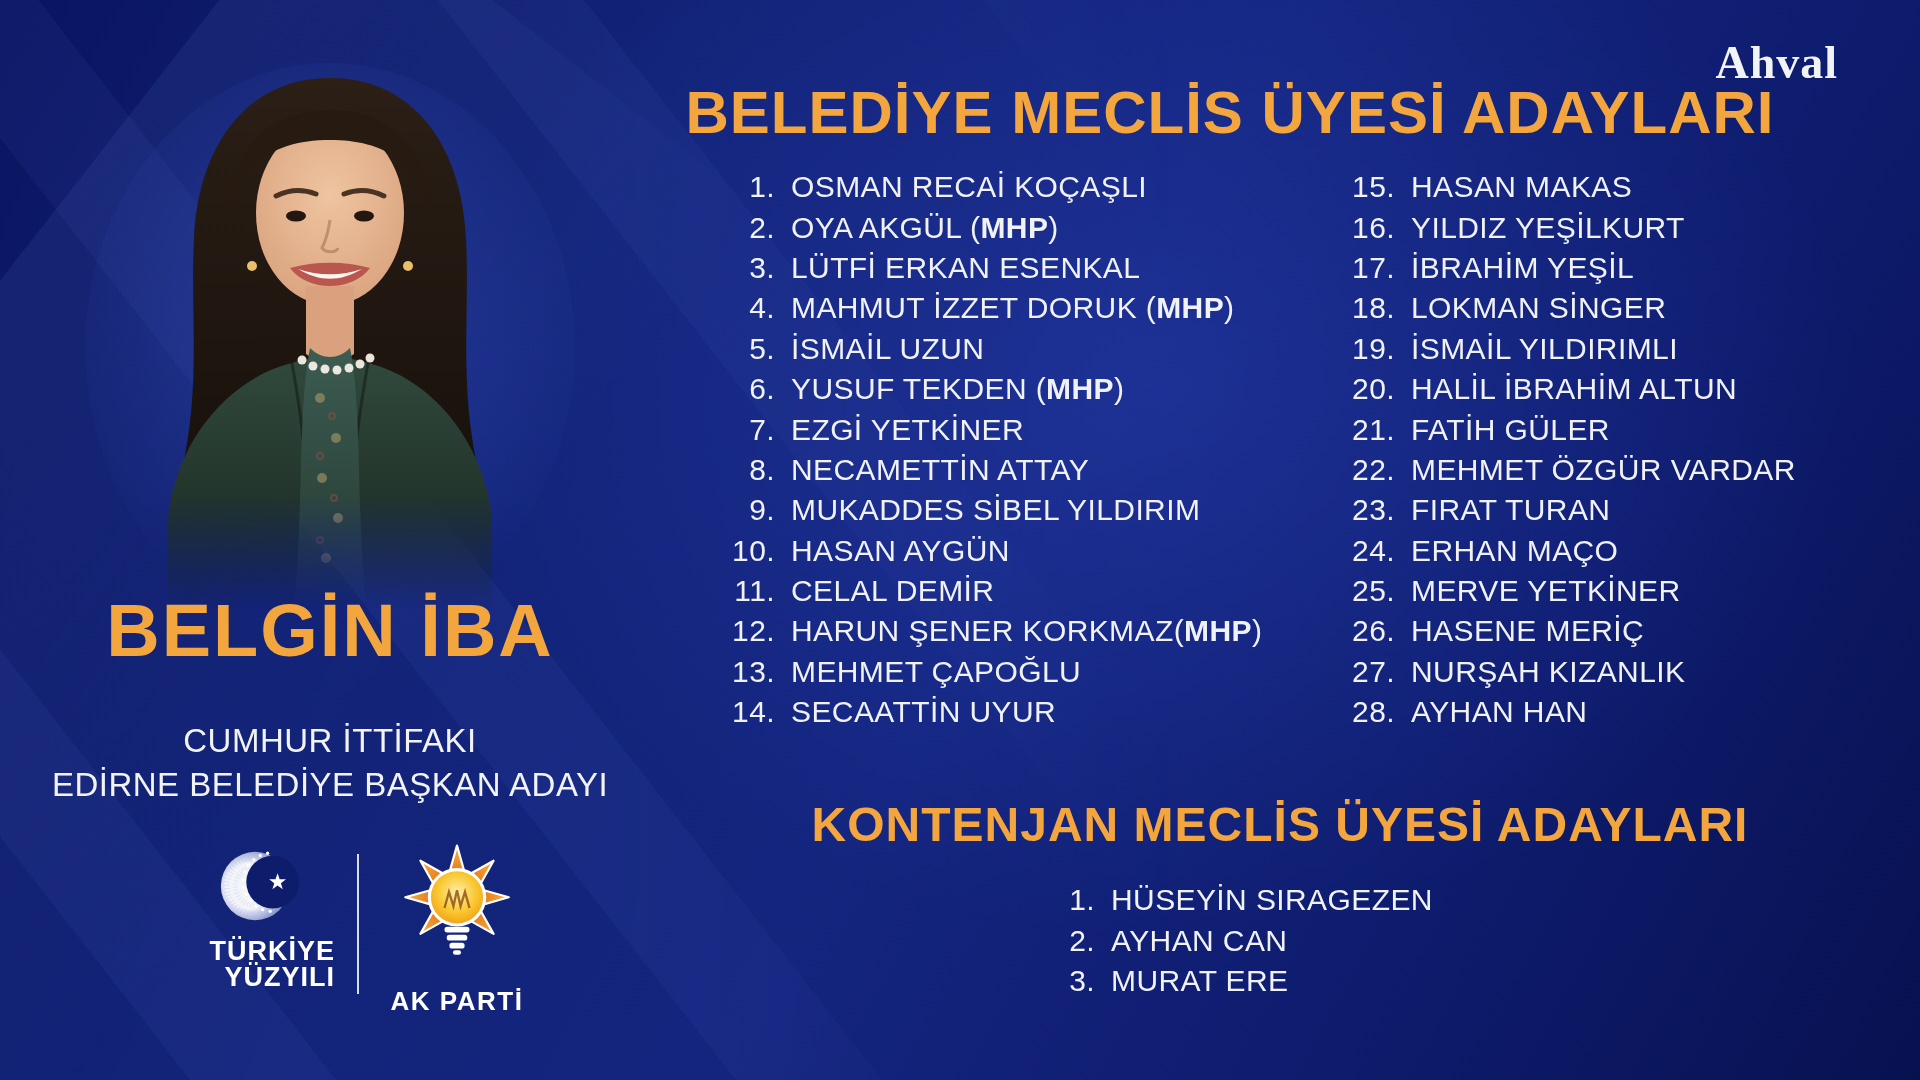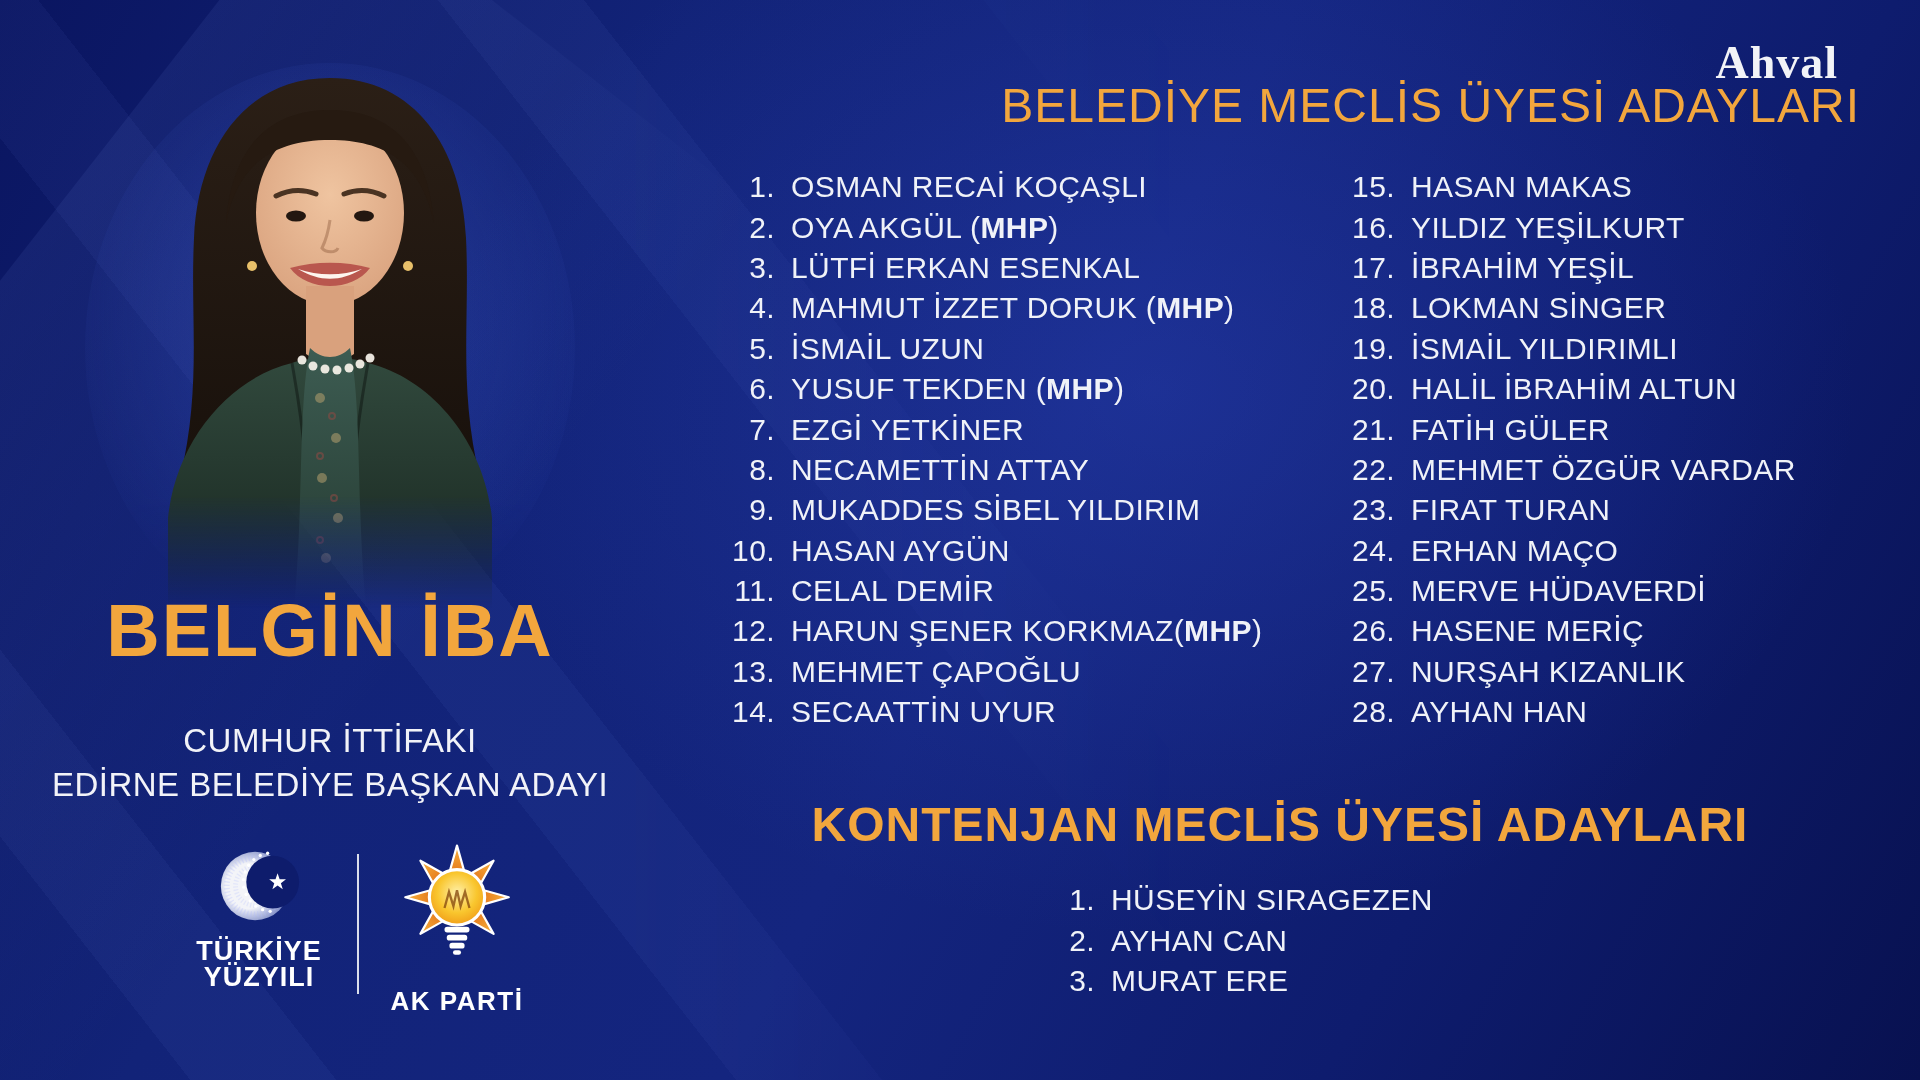--- a/index.html
+++ b/index.html
@@ -33,25 +33,25 @@
   .cand-name{
     position:absolute;left:35px;top:588px;width:590px;text-align:center;
     font-size:74px;font-weight:700;letter-spacing:2px;color:#f2a63d;
   }
   .sub{position:absolute;left:20px;width:620px;text-align:center;font-size:33px;letter-spacing:.5px;color:#f2f3f8;}
   .sub1{top:722px;}
   .sub2{top:766px;}
   .logos{position:absolute;left:183px;top:842px;width:350px;display:flex;justify-content:space-between;align-items:flex-start;}
   .logo-block{width:152px;text-align:center;}
   .divider{width:2px;height:140px;margin-top:12px;background:rgba(255,255,255,.85);}
-  .ty-text{font-size:27px;font-weight:700;line-height:26px;letter-spacing:1px;margin-top:4px;color:#fff;}
+  .ty-text{font-size:27px;font-weight:700;line-height:26px;letter-spacing:1px;margin-top:4px;color:#fff;text-align:right;}
   .akp-text{font-size:26px;font-weight:700;letter-spacing:1.5px;margin-top:8px;color:#fff;}
   
-  .h1{position:absolute;left:600px;top:78px;width:1260px;text-align:right;
-      font-size:48px;font-weight:400;letter-spacing:1px;color:#f2a63d;}
+  .h1{position:absolute;left:600px;top:78px;width:1260px;text-align:center;
+      font-size:60px;font-weight:700;letter-spacing:1px;color:#f2a63d;}
   .h2{position:absolute;left:620px;top:797px;width:1320px;text-align:center;
       font-size:48px;font-weight:700;letter-spacing:1px;color:#f2a63d;}
   .list{position:absolute;}
   .list .row{height:40.4px;display:flex;align-items:center;font-size:30px;letter-spacing:.4px;color:#f0f2f8;}
   .list .num{flex:none;text-align:right;}
   .list .nm{margin-left:16px;white-space:pre;}
   .list .nm b{font-weight:700;}
   #col1{left:640px;top:167px;}  #col1 .num{width:135px;}
   #col2{left:1255px;top:167px;} #col2 .num{width:140px;}
   #kont{left:1020px;top:880px;} #kont .num{width:75px;}
@@ -300,21 +300,21 @@
       <div class="row">
         <span class="num">23.</span>
         <span class="nm">FIRAT TURAN</span>
       </div>
       <div class="row">
         <span class="num">24.</span>
         <span class="nm">ERHAN MAÇO</span>
       </div>
       <div class="row">
         <span class="num">25.</span>
-        <span class="nm">MERVE HÜDAVERDİ</span>
+        <span class="nm">MERVE YETKİNER</span>
       </div>
       <div class="row">
         <span class="num">26.</span>
         <span class="nm">HASENE MERİÇ</span>
       </div>
       <div class="row">
         <span class="num">27.</span>
         <span class="nm">NURŞAH KIZANLIK</span>
       </div>
       <div class="row">

